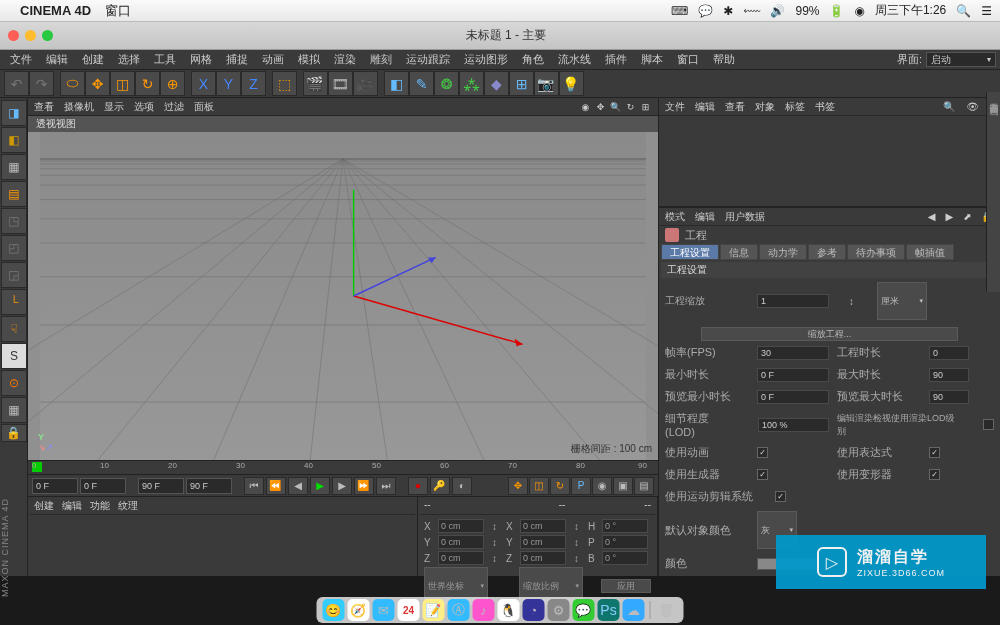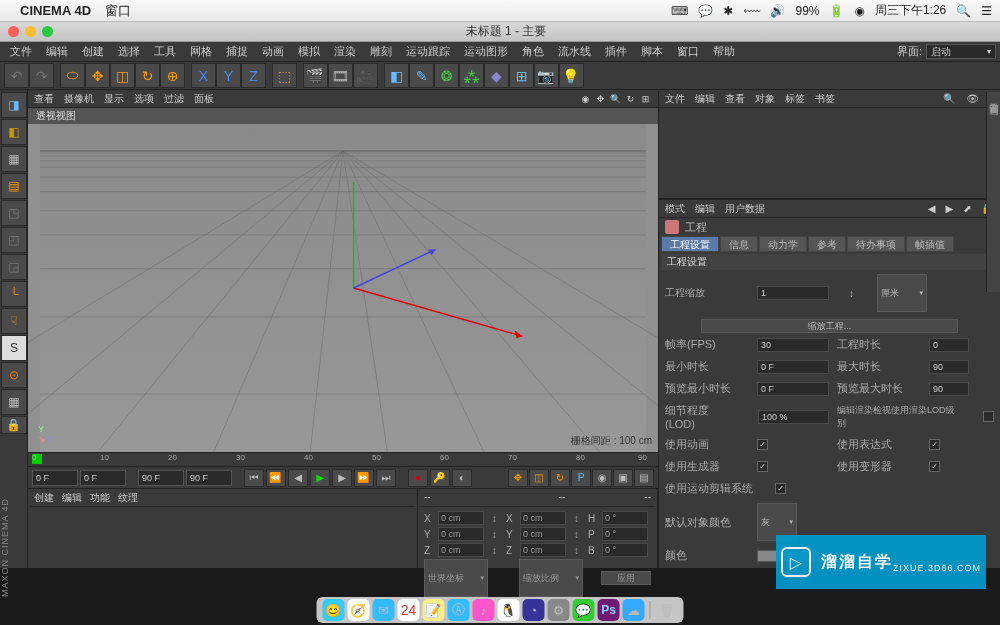--- a/index.html
+++ b/index.html
@@ -7,21 +7,21 @@
 
 
 .mac-menubar { height: 22px; background: linear-gradient(#fafafa, #e8e8e8); border-bottom: 1px solid #bbb; display: flex; align-items: center; padding: 0 8px; color: #222; font-size: 13px; }
 .mac-apple { font-size: 14px; margin-right: 12px; }
 .mac-appname { font-weight: bold; margin-right: 14px; }
 .mac-menu { margin-right: 14px; }
 .mac-right { margin-left: auto; display: flex; align-items: center; gap: 10px; font-size: 12px; }
 .mac-right span { display: inline-flex; align-items: center; }
 
 
-.doc-titlebar { height: 20px; background: linear-gradient(#d8d8d8, #c4c4c4); border-bottom: 1px solid #999; display: flex; align-items: center; justify-content: center; font-size: 12px; color: #333; position: relative; padding-left: 12px; }
+.doc-titlebar { height: 28px; background: linear-gradient(#d8d8d8, #c4c4c4); border-bottom: 1px solid #999; display: flex; align-items: center; justify-content: center; font-size: 12px; color: #333; position: relative; padding-left: 12px; }
 .traffic { position: absolute; left: 8px; display: flex; gap: 6px; }
 .traffic span { width: 11px; height: 11px; border-radius: 50%; display: inline-block; }
 .tl-r { background: #ff5f57; } .tl-y { background: #febc2e; } .tl-g { background: #28c840; }
 
 
 .app-menubar { height: 20px; background: #3a3a3a; display: flex; align-items: center; padding: 0 4px; gap: 2px; color: #ccc; font-size: 11px; border-bottom: 1px solid #222; }
 .app-menu { padding: 2px 6px; cursor: pointer; }
 .app-menubar-right { margin-left: auto; display: flex; align-items: center; gap: 4px; }
 .layout-select { background: #2a2a2a; border: 1px solid #555; color: #ccc; height: 15px; width: 70px; font-size: 10px; display: flex; align-items: center; padding: 0 4px; position: relative; }
 .layout-select::after { content: "▾"; position: absolute; right: 4px; font-size: 8px; }
@@ -100,21 +100,21 @@
 
 
 .brand-vert { position: absolute; left: 0; bottom: 28px; writing-mode: vertical-rl; transform: rotate(180deg); font-size: 9px; color: #888; letter-spacing: 1px; width: 14px; text-align: center;}
 
 
 .right-edge { position: absolute; right: 0; top: 92px; width: 14px; height: 200px; background: #444; border-left: 1px solid #222; writing-mode: vertical-rl; font-size: 9px; color: #999; display: flex; align-items: center; padding: 4px 0; }
 
 
 .watermark { position: absolute; right: 14px; bottom: 36px; width: 210px; height: 54px; background: #0099cc; display: flex; align-items: center; justify-content: center; gap: 10px; opacity: 0.93; }
 .wm-icon { width: 30px; height: 30px; border: 2px solid #fff; border-radius: 6px; display: flex; align-items: center; justify-content: center; color: #fff; font-size: 16px; }
-.wm-text { color: #fff; display: flex; flex-direction: row; align-items: flex-end; }
+.wm-text { color: #fff; display: flex; flex-direction: column; align-items: flex-start; }
 .wm-main { font-size: 16px; font-weight: bold; letter-spacing: 2px; }
 .wm-sub { font-size: 9px; letter-spacing: 1px; }
 
 
 .dock { position: absolute; bottom: 2px; left: 50%; transform: translateX(-50%); height: 26px; background: rgba(240,240,240,0.8); border-radius: 6px; display: flex; align-items: center; padding: 2px 6px; gap: 3px; }
 .dock-item { width: 22px; height: 22px; border-radius: 5px; display: flex; align-items: center; justify-content: center; font-size: 13px; }
 .dock-sep { width: 1px; height: 18px; background: #999; margin: 0 2px; }
 </style>
 </head>
 <body>
@@ -538,25 +538,25 @@
   <div class="wm-text">
     <span class="wm-main">溜溜自学</span>
     <span class="wm-sub">ZIXUE.3D66.COM</span>
   </div>
 </div>
 
 <div class="dock">
   <div class="dock-item" style="background:#3cf">😊</div>
   <div class="dock-item" style="background:#fff">🧭</div>
   <div class="dock-item" style="background:#3bf">✉</div>
-  <div class="dock-item" style="background:#fff;color:#d33;font-size:14px;font-weight:normal">24</div>
+  <div class="dock-item" style="background:#fff;color:#d33;font-size:10px;font-weight:bold">24</div>
   <div class="dock-item" style="background:#fe8">📝</div>
   <div class="dock-item" style="background:#3bf">Ⓐ</div>
   <div class="dock-item" style="background:#f5c">♪</div>
   <div class="dock-item" style="background:#fff">🐧</div>
   <div class="dock-item" style="background:#339">◔</div>
   <div class="dock-item" style="background:#888">⚙</div>
   <div class="dock-item" style="background:#3c3">💬</div>
-  <div class="dock-item" style="background:#701a75;color:#8cf;font-size:12px;font-weight:bold">Ps</div>
+  <div class="dock-item" style="background:#0f766e;color:#8cf;font-size:14px;font-weight:normal">Ps</div>
   <div class="dock-item" style="background:#3af">☁</div>
   <div class="dock-sep"></div>
   <div class="dock-item">🗑</div>
 </div>
 
 </body></html>

